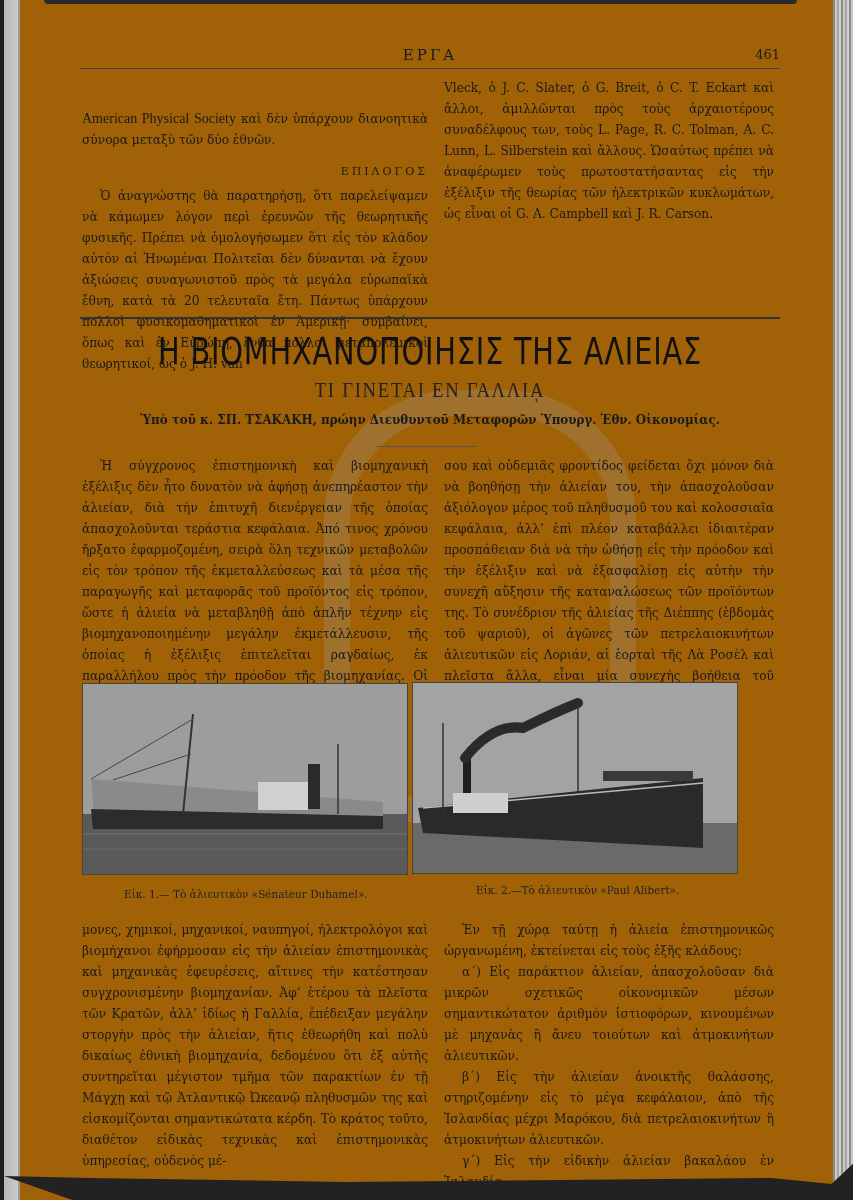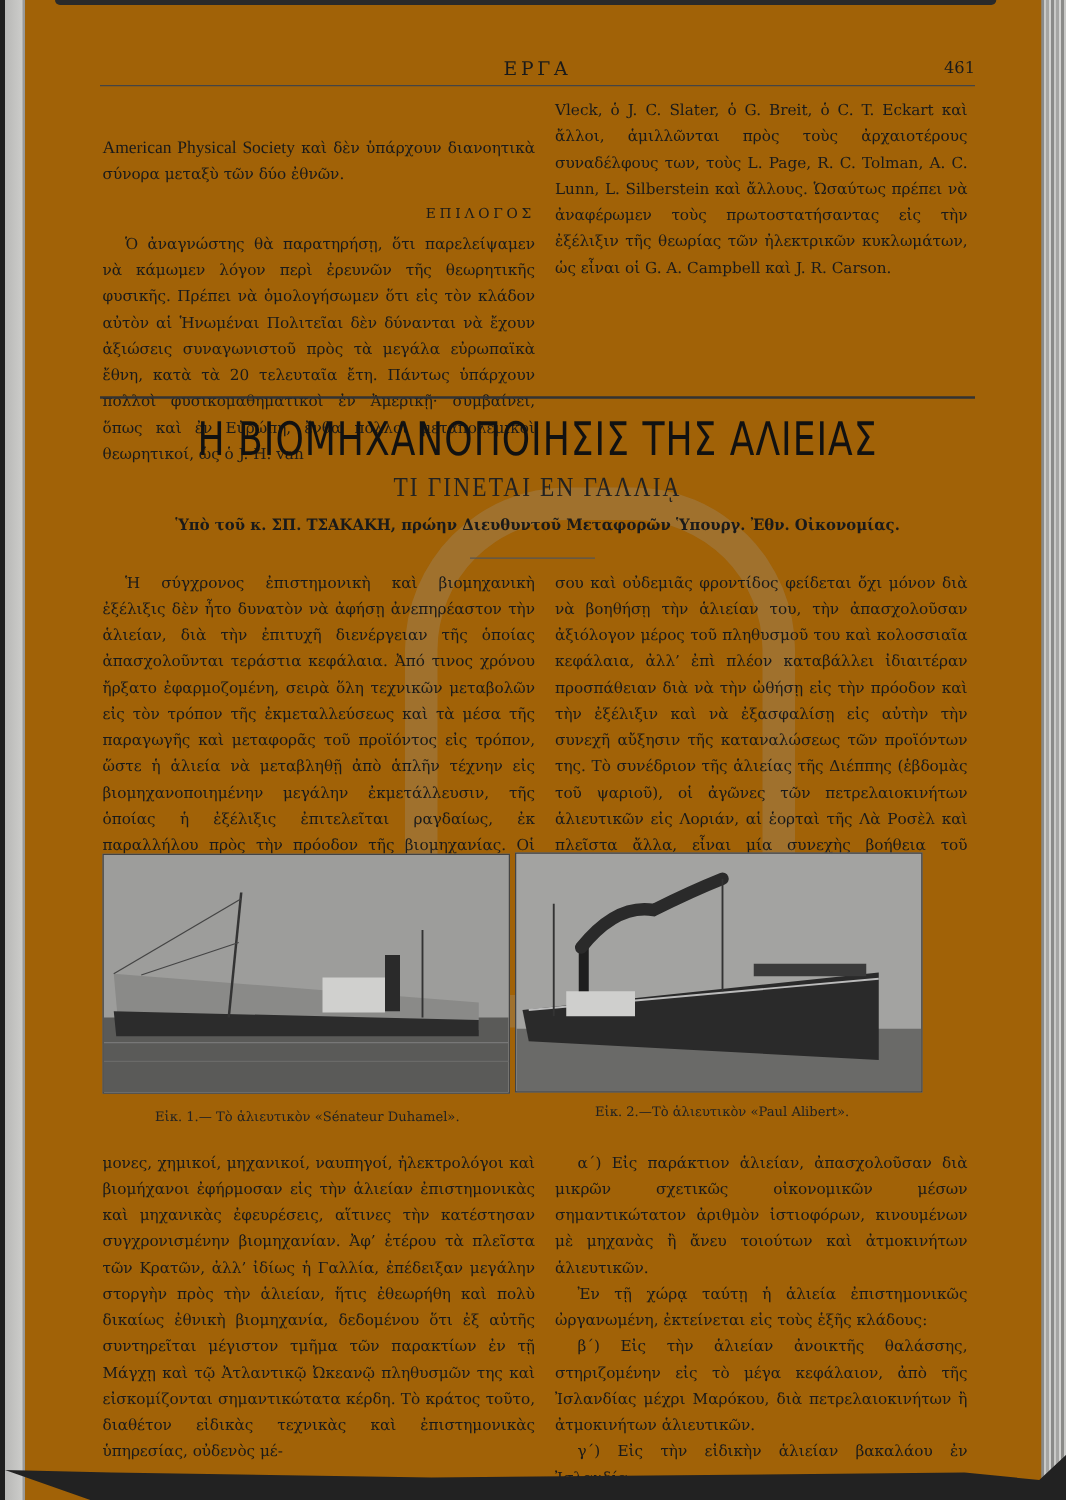--- a/index.html
+++ b/index.html
@@ -113,20 +113,20 @@
       <rect x="190" y="88" width="90" height="10" fill="#3a3a3a"></rect>
     </svg>
   </div>
   <div class="caption cap1">Εἰκ. 1.— Τὸ ἁλιευτικὸν «Sénateur Duhamel».</div>
   <div class="caption cap2">Εἰκ. 2.—Τὸ ἁλιευτικὸν «Paul Alibert».</div>
 
   <div class="col col-bl">
     <p>μονες, χημικοί, μηχανικοί, ναυπηγοί, ἠλεκτρολόγοι καὶ βιομήχανοι ἐφήρμοσαν εἰς τὴν ἁλιείαν ἐπιστημονικὰς καὶ μηχανικὰς ἐφευρέσεις, αἵτινες τὴν κατέστησαν συγχρονισμένην βιομηχανίαν. Ἀφ’ ἑτέρου τὰ πλεῖστα τῶν Κρατῶν, ἀλλ’ ἰδίως ἡ Γαλλία, ἐπέδειξαν μεγάλην στοργὴν πρὸς τὴν ἁλιείαν, ἥτις ἐθεωρήθη καὶ πολὺ δικαίως ἐθνικὴ βιομηχανία, δεδομένου ὅτι ἐξ αὐτῆς συντηρεῖται μέγιστον τμῆμα τῶν παρακτίων ἐν τῇ Μάγχῃ καὶ τῷ Ἀτλαντικῷ Ὠκεανῷ πληθυσμῶν της καὶ εἰσκομίζονται σημαντικώτατα κέρδη. Τὸ κράτος τοῦτο, διαθέτον εἰδικὰς τεχνικὰς καὶ ἐπιστημονικὰς ὑπηρεσίας, οὐδενὸς μέ-</p>
   </div>
   <div class="col col-br">
+    <p class="ind">Ἐν τῇ χώρᾳ ταύτῃ ἡ ἁλιεία ἐπιστημονικῶς ὠργανωμένη, ἐκτείνεται εἰς τοὺς ἑξῆς κλάδους:</p>
     <p class="ind">α΄) Εἰς παράκτιον ἁλιείαν, ἀπασχολοῦσαν διὰ μικρῶν σχετικῶς οἰκονομικῶν μέσων σημαντικώτατον ἀριθμὸν ἱστιοφόρων, κινουμένων μὲ μηχανὰς ἢ ἄνευ τοιούτων καὶ ἀτμοκινήτων ἁλιευτικῶν.</p>
-    <p class="ind">Ἐν τῇ χώρᾳ ταύτῃ ἡ ἁλιεία ἐπιστημονικῶς ὠργανωμένη, ἐκτείνεται εἰς τοὺς ἑξῆς κλάδους:</p>
     <p class="ind">β΄) Εἰς τὴν ἁλιείαν ἀνοικτῆς θαλάσσης, στηριζομένην εἰς τὸ μέγα κεφάλαιον, ἀπὸ τῆς Ἰσλανδίας μέχρι Μαρόκου, διὰ πετρελαιοκινήτων ἢ ἀτμοκινήτων ἁλιευτικῶν.</p>
     <p class="ind">γ΄) Εἰς τὴν εἰδικὴν ἁλιείαν βακαλάου ἐν Ἰσλανδίᾳ,</p>
   </div>
 
   <div class="bottom-shadow"></div>
 </div>
 
 </body></html>

